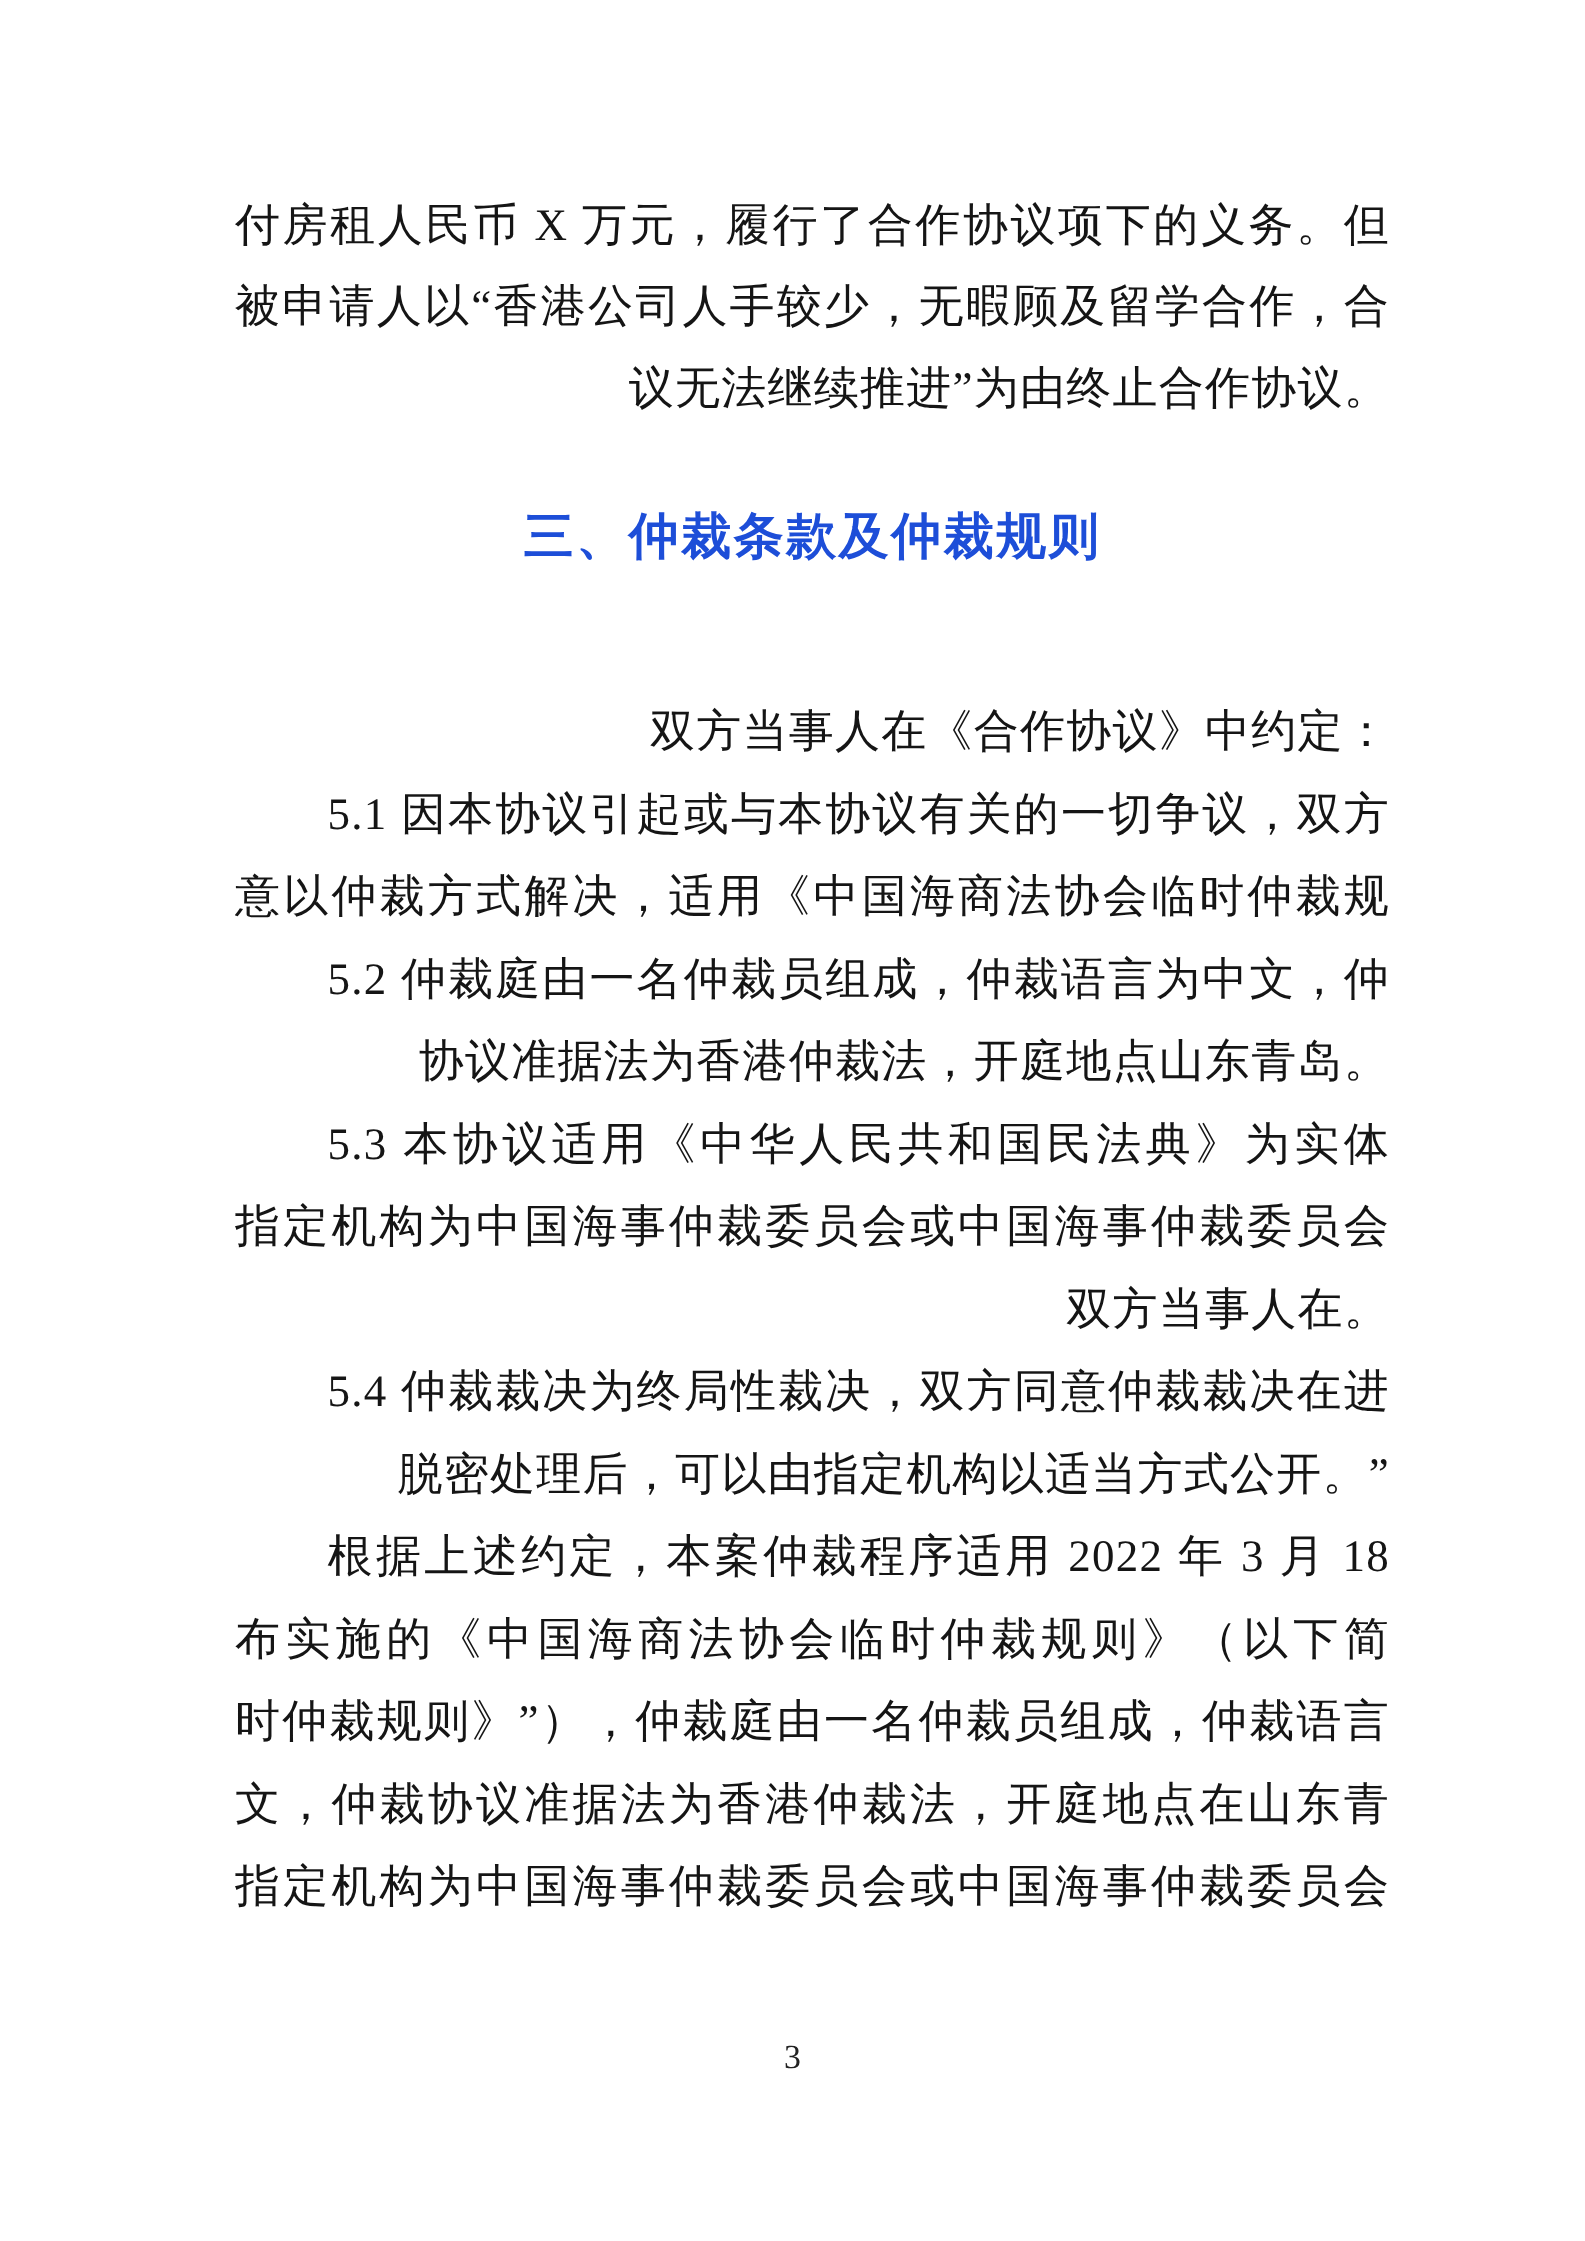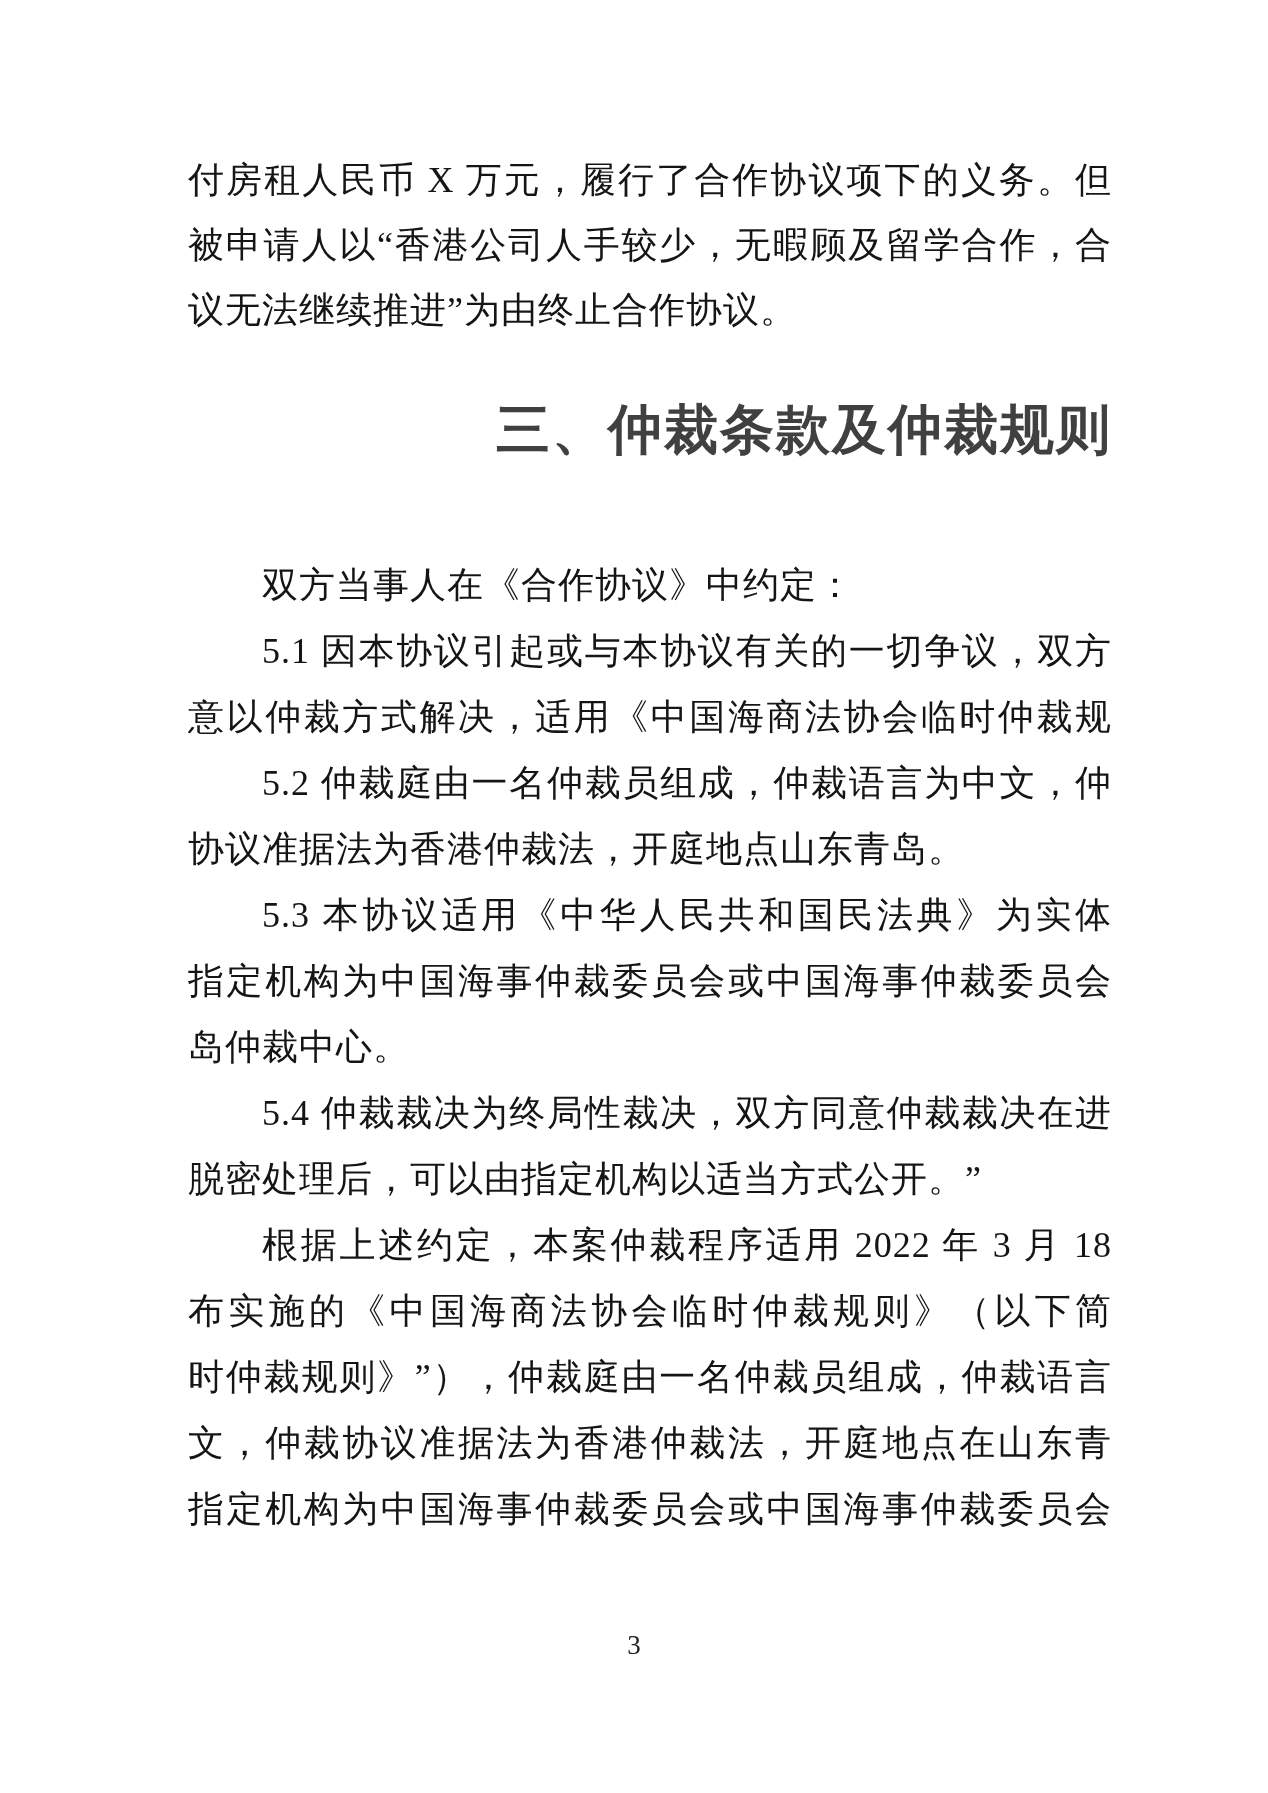--- a/index.html
+++ b/index.html
@@ -19,42 +19,42 @@
     width: 924px;
   }
   .block-a { top: 148px; }
   .block-b { top: 552px; }
   .line {
     height: 66px;
     line-height: 66px;
     font-size: 36px;
     letter-spacing: 1px;
     overflow: hidden;
-    text-align: left;
+    text-align: right;
   }
   .block-a .line { height: 65px; line-height: 65px; }
   .j {
     text-align: justify;
     text-align-last: justify;
   }
   .ind { padding-left: 74px; }
   .heading {
     position: absolute;
     left: 188px;
     top: 396px;
     width: 924px;
     margin: 0;
     height: 66px;
     line-height: 66px;
-    text-align: right;
+    text-align: center;
     font-family: "Liberation Sans", "DejaVu Sans", sans-serif;
     font-weight: bold;
-    font-size: 54px;
+    font-size: 40px;
     letter-spacing: 2px;
-    color: #404040;
+    color: #1d4ed8;
   }
   .footer {
     position: absolute;
     left: 0;
     top: 1630px;
     width: 1268px;
     text-align: center;
     font-size: 27px;
     line-height: 30px;
     color: #222222;
@@ -74,21 +74,21 @@
   <h2 class="heading">三、仲裁条款及仲裁规则</h2>
 
   <div class="block block-b">
     <div class="line ind">双方当事人在《合作协议》中约定：</div>
     <div class="line ind j">5.1 因本协议引起或与本协议有关的一切争议，双方同</div>
     <div class="line j">意以仲裁方式解决，适用《中国海商法协会临时仲裁规则》。</div>
     <div class="line ind j">5.2 仲裁庭由一名仲裁员组成，仲裁语言为中文，仲裁</div>
     <div class="line">协议准据法为香港仲裁法，开庭地点山东青岛。</div>
     <div class="line ind j">5.3 本协议适用《中华人民共和国民法典》为实体法，</div>
     <div class="line j">指定机构为中国海事仲裁委员会或中国海事仲裁委员会青</div>
-    <div class="line">岛仲裁中心。</div>
+    <div class="line">双方当事人在。</div>
     <div class="line ind j">5.4 仲裁裁决为终局性裁决，双方同意仲裁裁决在进行</div>
     <div class="line">脱密处理后，可以由指定机构以适当方式公开。”</div>
     <div class="line ind j">根据上述约定，本案仲裁程序适用 2022 年 3 月 18 日发</div>
     <div class="line j">布实施的《中国海商法协会临时仲裁规则》（以下简称“《临</div>
     <div class="line j">时仲裁规则》”），仲裁庭由一名仲裁员组成，仲裁语言为中</div>
     <div class="line j">文，仲裁协议准据法为香港仲裁法，开庭地点在山东青岛，</div>
     <div class="line j">指定机构为中国海事仲裁委员会或中国海事仲裁委员会青</div>
   </div>
 
   <div class="footer">3</div>

